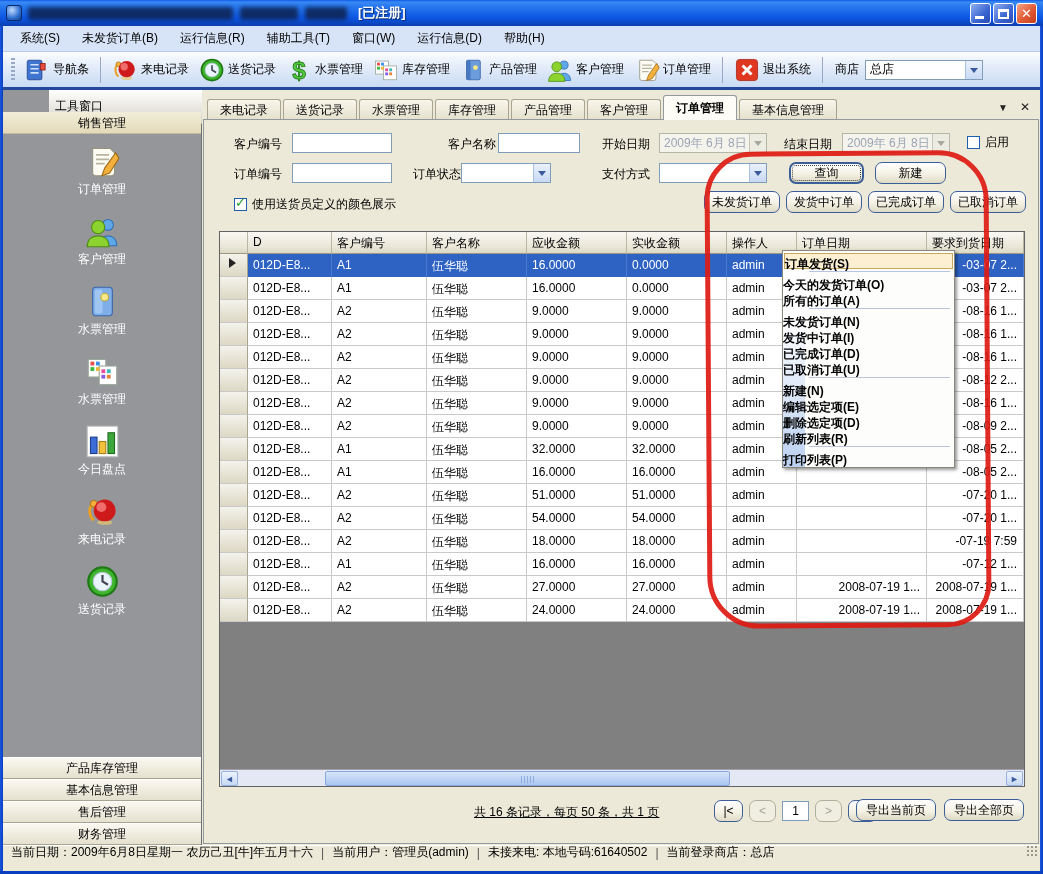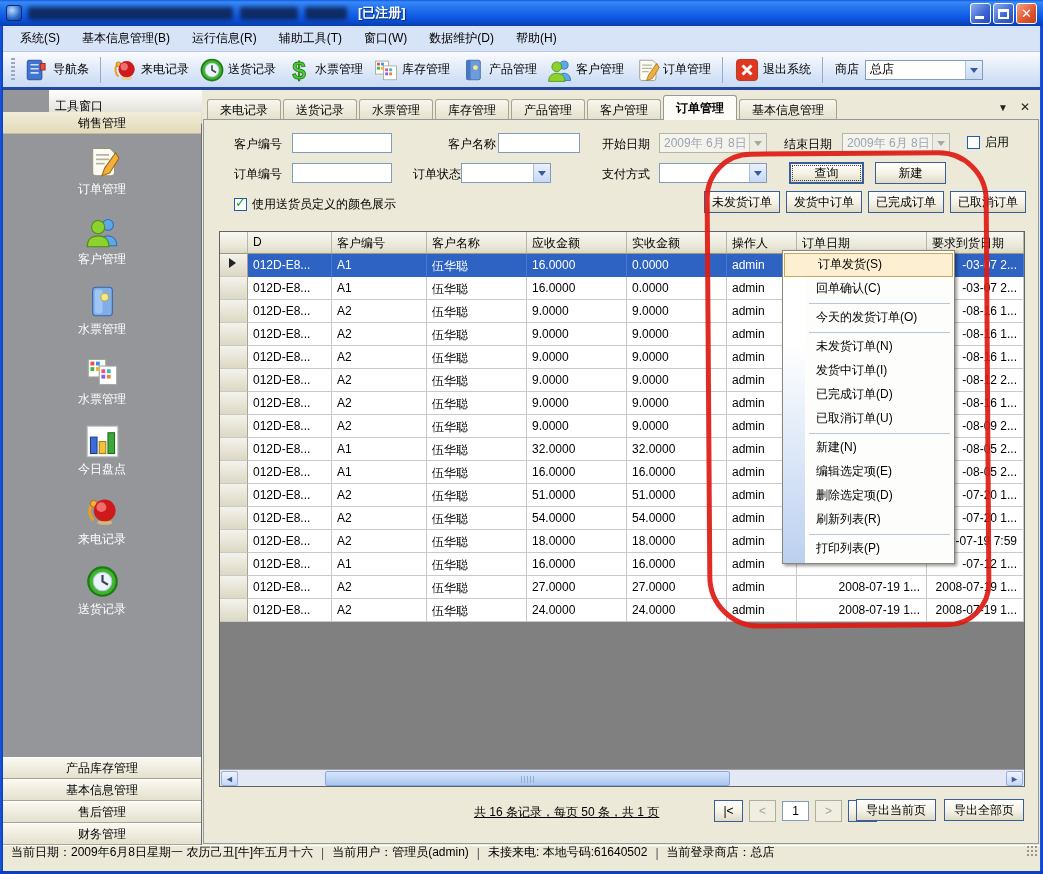--- a/index.html
+++ b/index.html
@@ -70,21 +70,21 @@
   .tabstrip{position:absolute;left:0;top:0;width:100%;height:30px;display:flex;align-items:flex-end;padding-left:5px;}
   .tab{height:21px;margin-top:5px;padding:0 12px;line-height:20px;background:linear-gradient(180deg,#F8F6EC,#E4E0CC);
     border:1px solid #A8A491;border-bottom:none;border-radius:3px 3px 0 0;margin-right:2px;cursor:default;}
   .tab.active{height:25px;line-height:24px;font-weight:bold;background:#FDFCF6;border-color:#919B9C;position:relative;z-index:3;}
   .tab-ctrl{margin-left:auto;display:flex;gap:12px;align-items:center;padding:0 10px 6px 0;color:#222;}
   .tabpage{position:absolute;left:1px;top:29px;width:836px;height:725px;background:#ECE9D8;border:1px solid #919B9C;}
 
   .flabel{position:absolute;white-space:nowrap;}
   .finput{position:absolute;height:20px;border:1px solid #7F9DB9;background:#fff;padding:0 3px;font:inherit;}
   .fcombo{position:absolute;height:20px;}
-  .xp-btn{position:absolute;height:22px;border:1px solid #3C5E98;border-radius:0;
+  .xp-btn{position:absolute;height:22px;border:1px solid #3C5E98;border-radius:7px;
     background:linear-gradient(180deg,#FFFFFF,#F4F1E4 55%,#E0DBC6);display:flex;align-items:center;justify-content:center;cursor:default;}
   .xp-btn.focused{outline:1px dotted #444;outline-offset:-4px;border-width:2px;}
   .cb{display:inline-block;width:13px;height:13px;background:#fff;border:1px solid #1D5FAD;vertical-align:-2px;position:relative;}
   .cb .tick{position:absolute;left:0px;top:-4px;color:#21A121;font-weight:bold;font-size:13px;}
   .cbrow{position:absolute;display:flex;align-items:center;gap:5px;}
 
   
   .grid{position:absolute;left:15px;top:111px;width:806px;height:556px;background:#808080;border:1px solid #636363;overflow:hidden;}
   .g-head{display:flex;height:22px;}
   .gh-cell{background:linear-gradient(180deg,#F8F7F2 0%,#EAE7D8 70%,#DCD8C4 100%);
@@ -107,21 +107,21 @@
 
   
   .pager-summary{position:absolute;white-space:nowrap;text-decoration:underline;}
   .pg-input{position:absolute;width:27px;height:20px;border:1px solid #7F9DB9;text-align:center;font:inherit;padding:0;}
   .xp-btn.disabled{border-color:#B0AE9C;color:#A6A494;background:#F0EEE0;}
 
   
   .ctx-menu{position:absolute;left:782px;top:250px;width:173px;background:#FDFDFB;border:1px solid #8A867A;
     box-shadow:2px 2px 3px rgba(0,0,0,.4);padding:2px 0;z-index:40;}
   .ctx-gutter{position:absolute;left:0;top:0;bottom:0;width:22px;background:linear-gradient(180deg,#FFFFFF 30%,#BBD0F0 100%);}
-  .ctx-item{position:relative;height:24px;line-height:23px;padding-left:33px;cursor:default;}
+  .ctx-item{position:relative;height:16px;line-height:23px;cursor:default;font-weight:bold;}
   .ctx-item.hl{background:#FCEFD2;border:1px solid #C8A858;line-height:21px;margin:0 1px;}
   .ctx-sep{position:relative;height:1px;background:#B8C4DC;margin:2px 4px 2px 26px;}
 
   
   .annotation{position:absolute;left:706px;top:151px;width:284px;height:477px;border:5px solid rgba(222,26,20,.92);
     border-radius:46px 50px 44px 52px;z-index:50;pointer-events:none;transform:rotate(-.4deg);}
 
   
   .statusbar{position:absolute;left:3px;top:845px;width:1037px;height:14px;background:#ECE9D8;border-top:1px solid #FFF;
     display:flex;align-items:center;padding-left:8px;}
@@ -149,25 +149,25 @@
           <span class="glyph-max"></span>
         </div>
       <div class="win-btn close">
           <span class="glyph-close">✕</span>
         </div>
     </div>
   </div>
 
   <div class="menubar" id="menubar">
       <span class="menu-item">系统(S)</span>
-      <span class="menu-item">基本信息管理(B)</span>
+      <span class="menu-item">未发货订单(B)</span>
       <span class="menu-item">运行信息(R)</span>
       <span class="menu-item">辅助工具(T)</span>
       <span class="menu-item">窗口(W)</span>
-      <span class="menu-item">数据维护(D)</span>
+      <span class="menu-item">运行信息(D)</span>
       <span class="menu-item">帮助(H)</span>
     </div>
 
   <div class="toolbar" id="toolbar">
       <span class="grip"></span>
       <div class="tool-item">
         <span class="icn" style="display: inline-flex;">
           <svg viewBox="0 0 32 32">
             <rect x="4" y="4" width="18" height="24" rx="2" fill="#3F74D0" stroke="#1F3F8C"></rect>
             <path d="M8 9.5h10M8 14.5h10M8 19.5h10" stroke="#CFE0F8" stroke-width="2"></path>
@@ -647,23 +647,23 @@
       <div class="xp-btn disabled" style="left:611px;top:680px;width:27px">&gt;</div>
       <div class="xp-btn" style="left:644px;top:680px;width:29px">&gt;|</div>
       <div class="xp-btn" style="left:652px;top:679px;width:80px;left:652px" id="exp1">导出当前页</div>
       <div class="xp-btn" style="left:740px;top:679px;width:80px" id="exp2">导出全部页</div>
     </div>
   </div>
 
   <div class="ctx-menu" id="ctxmenu">
     <div class="ctx-gutter"></div>
   <div class="ctx-item hl">订单发货(S)</div>
-      <div class="ctx-item">回单确认(C)</div>
       <div class="ctx-sep"></div>
       <div class="ctx-item">今天的发货订单(O)</div>
+      <div class="ctx-item">所有的订单(A)</div>
       <div class="ctx-sep"></div>
       <div class="ctx-item">未发货订单(N)</div>
       <div class="ctx-item">发货中订单(I)</div>
       <div class="ctx-item">已完成订单(D)</div>
       <div class="ctx-item">已取消订单(U)</div>
       <div class="ctx-sep"></div>
       <div class="ctx-item">新建(N)</div>
       <div class="ctx-item">编辑选定项(E)</div>
       <div class="ctx-item">删除选定项(D)</div>
       <div class="ctx-item">刷新列表(R)</div>

